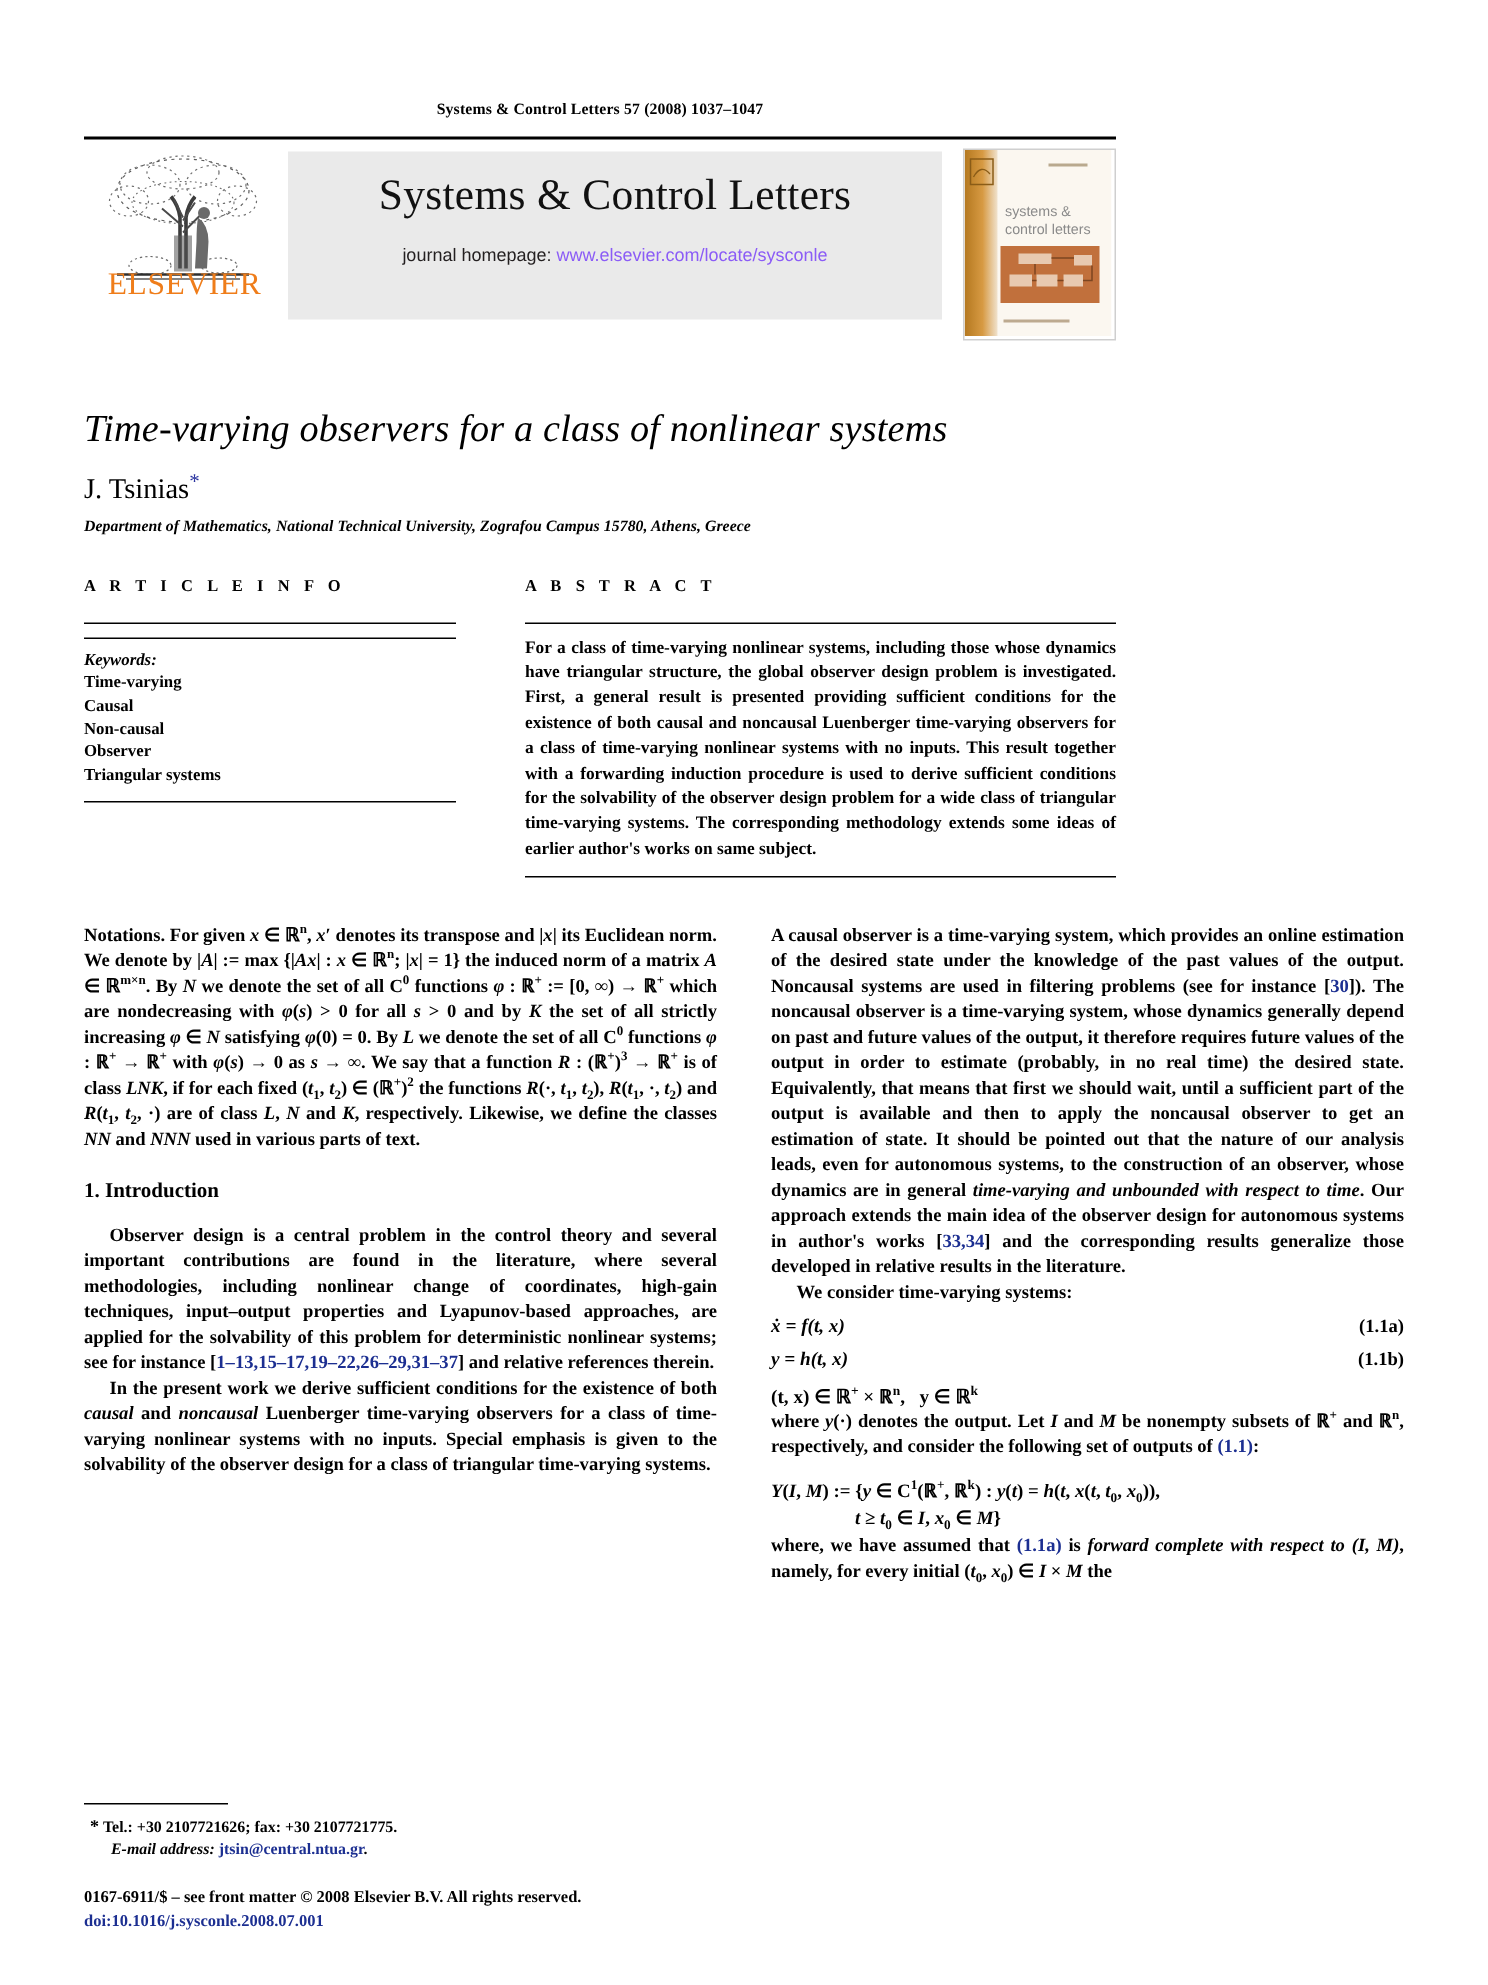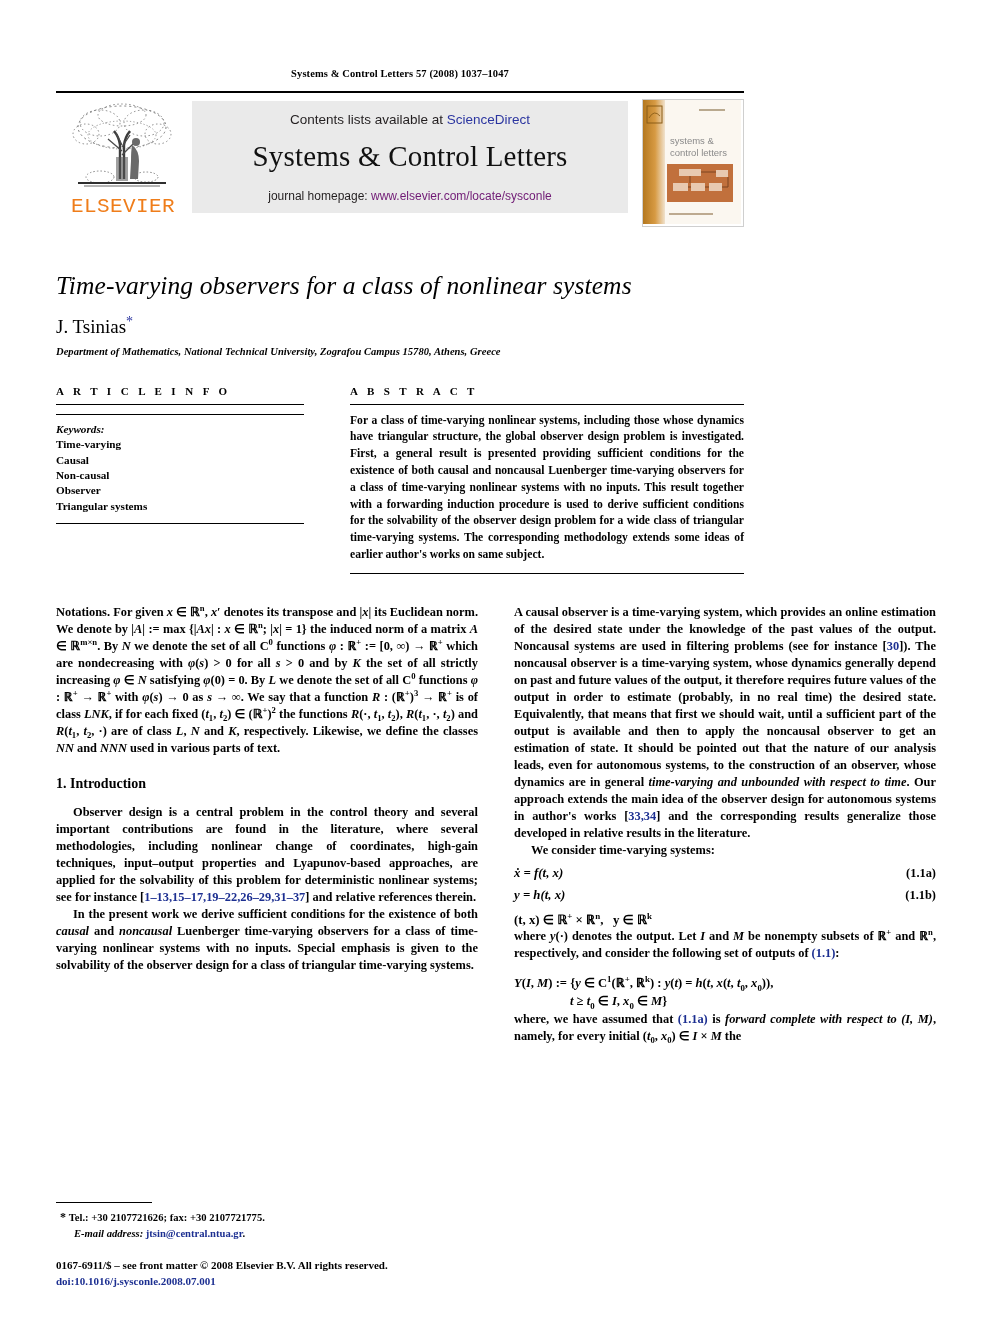--- a/index.html
+++ b/index.html
@@ -45,25 +45,25 @@
     position: absolute;
     left: 14px;
     top: 8px;
     width: 104px;
     height: 118px;
   }
   .elsevier-logo svg { display: block; }
   .elsevier-word {
     position: absolute;
     left: 12px;
-    top: 102px;
+    top: 84px;
     width: 110px;
     text-align: center;
     color: #ef7d1a;
-    font-family: Liberation Mono, monospace;
+    font-family: Liberation Serif, serif;
     font-size: 21px;
     letter-spacing: 0.4px;
   }
   .banner {
     position: absolute;
     left: 136px;
     top: 8px;
     right: 116px;
     height: 112px;
     background: #eaeaea;
@@ -85,21 +85,21 @@
     color: #111;
     margin-top: 13px;
     letter-spacing: 0.2px;
   }
   .banner-homepage {
     font-family: "Liberation Sans", sans-serif;
     font-size: 12px;
     color: #231f20;
     margin-top: 16px;
   }
-  .banner-homepage .url { color: #701a75; }
+  .banner-homepage .url { color: #8b5cf6; }
 
   
   .cover {
     position: absolute;
     right: 0;
     top: 6px;
     width: 100px;
     height: 126px;
     border: 1px solid #cfcfcf;
     background: #ffffff;
@@ -139,21 +139,21 @@
     display: flex;
     gap: 46px;
   }
   .col-info { width: 248px; flex: none; }
   .col-abstract { flex: 1; }
 
   .sec-label {
     font-size: 11px;
     font-weight: bold;
     letter-spacing: 3.4px;
-    margin-bottom: 7px;
+    margin-bottom: 18px;
   }
   .rule-thick { border-top: 1.7px solid #000; }
 
   .info-group { padding-top: 7px; font-size: 11.2px; line-height: 1.38; }
   .info-group .ital { font-style: italic; font-weight: bold; }
   .info-group div { font-weight: bold; }
   .info-sep { margin-top: 9px; border-top: 1.5px solid #000; }
 
   .kw-list div { font-weight: bold; }
 
@@ -286,23 +286,20 @@
         <ellipse cx="30" cy="76" rx="14" ry="6" fill="none" stroke="#6b6b6b" stroke-width="0.8" stroke-dasharray="1.5 2"></ellipse>
         <ellipse cx="76" cy="76" rx="12" ry="5" fill="none" stroke="#6b6b6b" stroke-width="0.8" stroke-dasharray="1.5 2"></ellipse>
 
         <path d="M8 82 L96 82" stroke="#2e2e2e" stroke-width="1.8"></path>
         <path d="M14 85 L90 85" stroke="#5a5a5a" stroke-width="0.9"></path>
       </svg>
     </div>
     <div class="elsevier-word">ELSEVIER</div>
 
     <div class="banner">
-      <div class="banner-contents">
-        <span>Contents lists available at </span><span class="sd-link">ScienceDirect</span>
-      </div>
       <div class="banner-journal">Systems &amp; Control Letters</div>
       <div class="banner-homepage">
         <span>journal homepage: </span><span class="url">www.elsevier.com/locate/sysconle</span>
       </div>
     </div>
 
     <div class="cover">
       <svg width="98" height="124" viewBox="0 0 98 124">
         <defs>
           <linearGradient id="spine" x1="0" y1="0" x2="1" y2="0">

